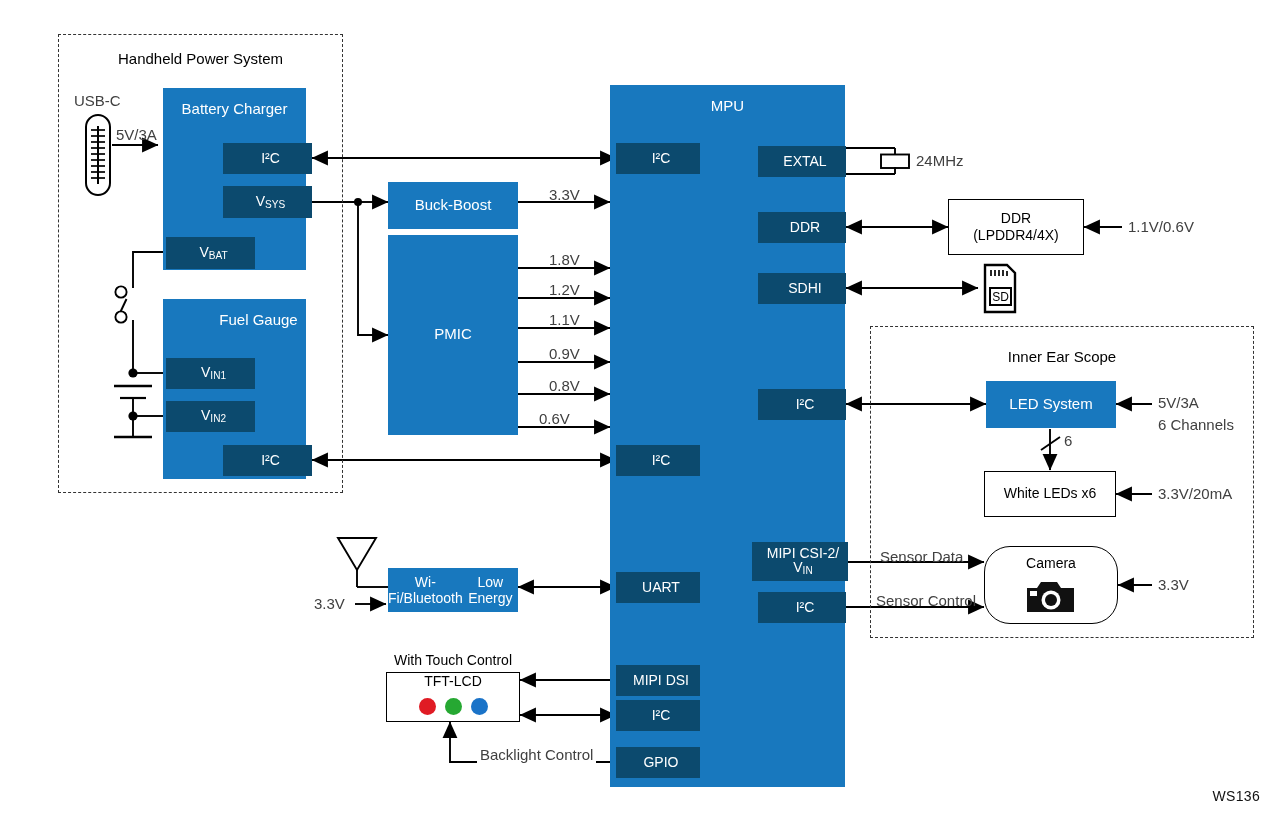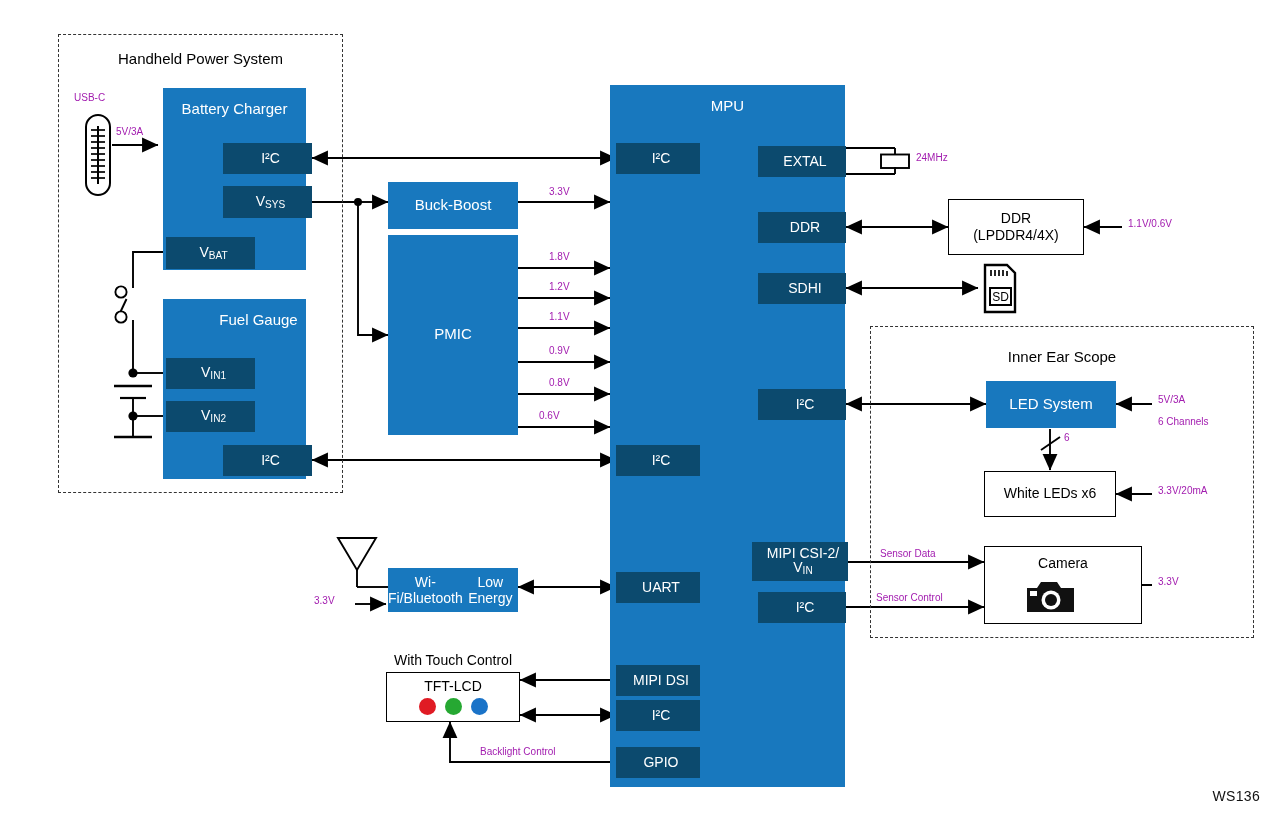--- a/index.html
+++ b/index.html
@@ -5,21 +5,21 @@
   html,body{margin:0;padding:0;background:#ffffff;}
   body{width:1282px;height:816px;font-family:"Liberation Sans",sans-serif;color:#000;}
   #stage{position:relative;width:1282px;height:816px;overflow:hidden;background:#fff;}
 
   .blk{position:absolute;box-sizing:border-box;}
   .blue{background:#1878be;}
   .lblue{background:#0c4a6e;padding-left:6px;}
   .blk-title{position:absolute;left:0;right:0;text-align:center;color:#fff;font-size:15px;}
   .sub{position:absolute;display:flex;align-items:center;justify-content:center;
        color:#fff;font-size:14px;line-height:1.05;text-align:center;}
-  .lbl{position:absolute;font-size:10px;color:#a21caf;white-space:nowrap;}
+  .lbl{position:absolute;font-size:15px;color:#404040;white-space:nowrap;}
   .lbl-c{position:absolute;font-size:14px;color:#000;white-space:nowrap;text-align:center;}
   .wbox{position:absolute;box-sizing:border-box;border:1.6px solid #000;background:#fff;
         display:flex;flex-direction:column;align-items:center;justify-content:center;
         font-size:14px;color:#000;text-align:center;line-height:1.25;}
   .dash{position:absolute;box-sizing:border-box;border:1.7px dashed #333;background:transparent;}
   .dash-title{position:absolute;font-size:15px;color:#000;white-space:nowrap;text-align:center;}
   svg.wires{position:absolute;left:0;top:0;width:1282px;height:816px;pointer-events:none;}
   sub{font-size:0.72em;vertical-align:-0.22em;}
   .wm{position:absolute;right:22px;bottom:12px;font-size:14px;color:#111;letter-spacing:.3px;}
   .dot{position:absolute;border-radius:50%;}
@@ -246,41 +246,41 @@
   </div>
   <div class="lbl" style="left:1158px;top:394px;">5V/3A</div>
   <div class="lbl" style="left:1158px;top:416px;">6 Channels</div>
   <div class="lbl" style="left:1064px;top:432px;">6</div>
 
   <div class="wbox" style="left:984px;top:471px;width:132px;height:46px;">
     <span>White LEDs x6</span>
   </div>
   <div class="lbl" style="left:1158px;top:485px;">3.3V/20mA</div>
 
-  <div class="wbox" style="left:984px;top:546px;width:158px;height:78px;justify-content:flex-start;padding-top:8px;">
+  <div class="wbox" style="left:984px;top:546px;width:134px;height:78px;justify-content:flex-start;padding-top:8px;border-radius:26px;">
     <span>Camera</span>
   </div>
   <svg width="54" height="38" style="position:absolute;left:1024px;top:578px;">
     <path d="M3,10 L13,10 L17,4 L33,4 L37,10 L50,10 L50,34 L3,34 Z" fill="#111"></path>
     <circle cx="27" cy="22" r="9.5" fill="#fff"></circle>
     <circle cx="27" cy="22" r="6" fill="#111"></circle>
     <rect x="6" y="13" width="7" height="5" fill="#fff"></rect>
   </svg>
   <div class="lbl" style="left:1158px;top:576px;">3.3V</div>
   <div class="lbl" style="left:880px;top:548px;">Sensor Data</div>
   <div class="lbl" style="left:876px;top:592px;">Sensor Control</div>
 
   <div class="blk blue" style="left:388px;top:568px;width:130px;height:44px;display:flex;flex-direction:row;align-items:center;justify-content:center;color:#fff;font-size:14px;line-height:1.15;text-align:center;">
     <span>Wi-Fi/Bluetooth</span>
     <span>Low Energy</span>
   </div>
   <div class="lbl" style="left:314px;top:595px;">3.3V</div>
 
   <div class="lbl-c" style="left:387px;top:652px;width:132px;">With Touch Control</div>
-  <div class="wbox" style="left:386px;top:672px;width:134px;height:50px;justify-content:flex-start;padding-top:5px;">
+  <div class="wbox" style="left:386px;top:672px;width:134px;height:50px;justify-content:flex-start;">
     <span>TFT-LCD</span>
   </div>
   <div class="dot" style="left:419px;top:698px;width:17px;height:17px;background:#e01b24;"></div>
   <div class="dot" style="left:445px;top:698px;width:17px;height:17px;background:#26a832;"></div>
   <div class="dot" style="left:471px;top:698px;width:17px;height:17px;background:#1a73c8;"></div>
   <div class="lbl" style="left:477px;top:746px;background:#fff;padding:0 3px;">Backlight Control</div>
 
   <div class="wm">WS136</div>
 </div>
 

